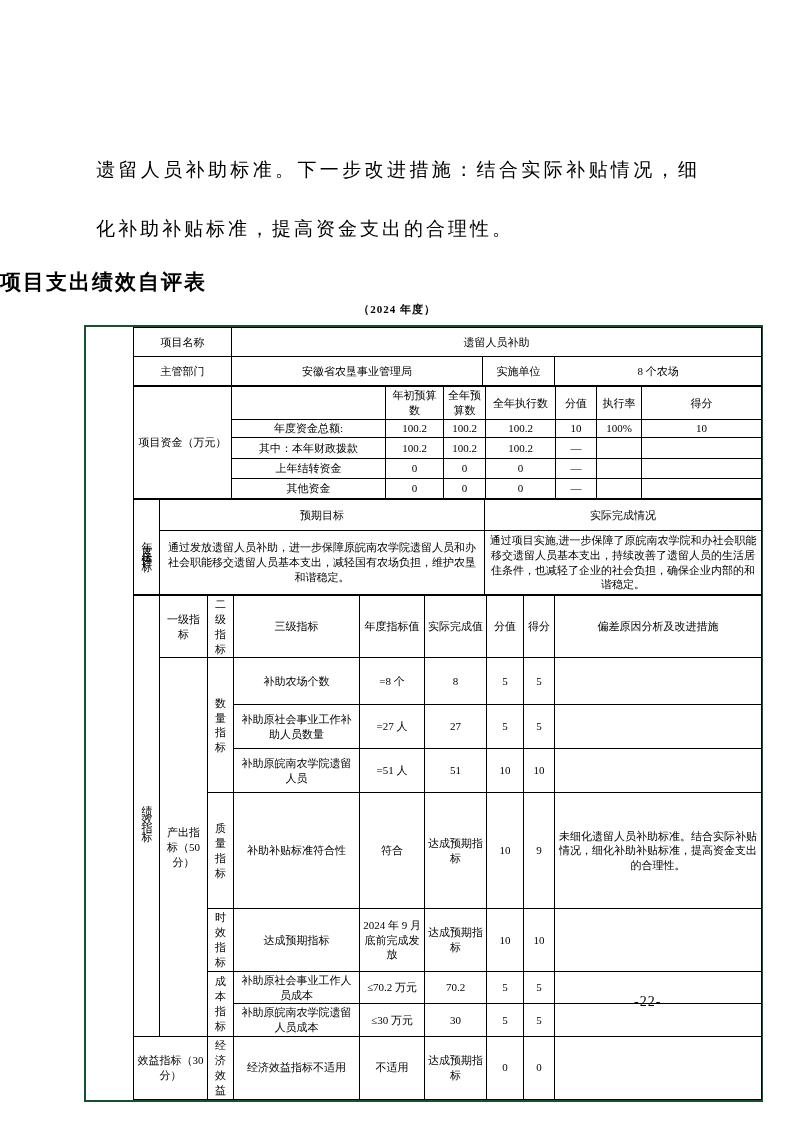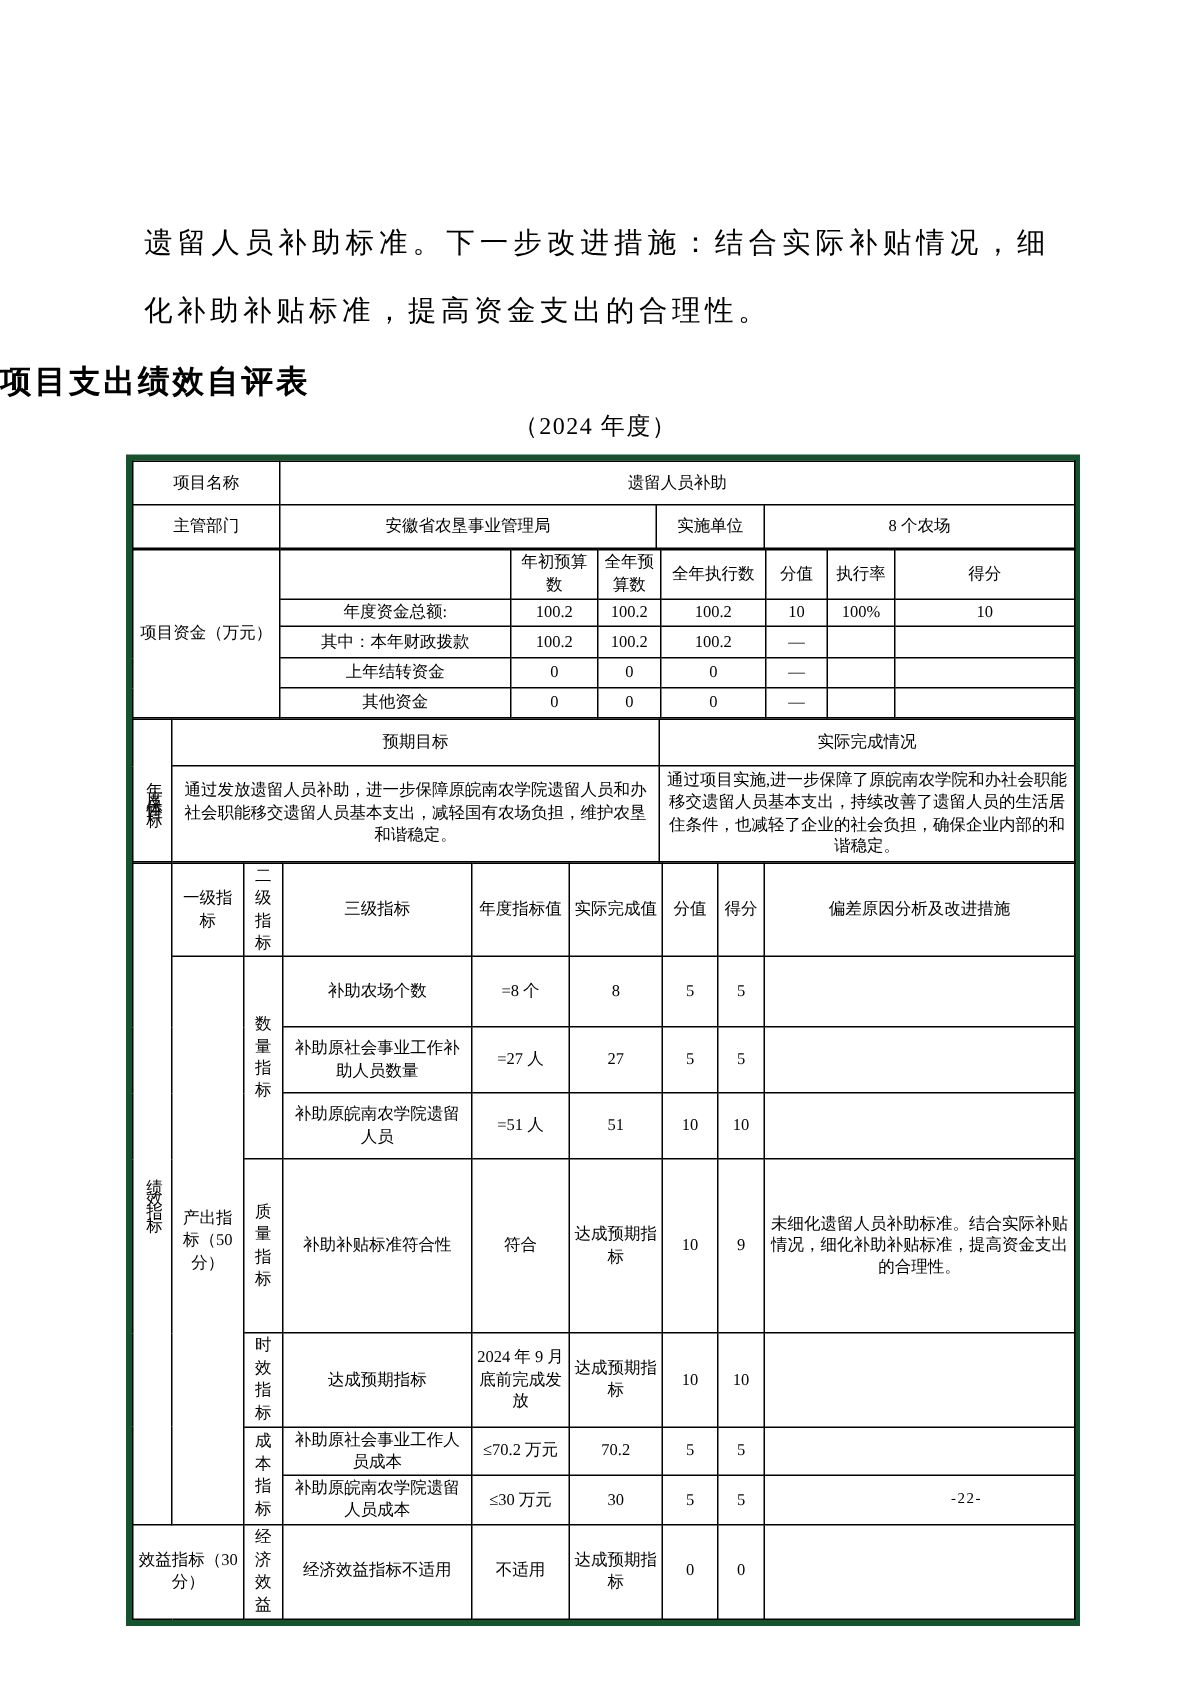--- a/index.html
+++ b/index.html
@@ -4,36 +4,37 @@
 <style>
   html,body{margin:0;padding:0;}
   body{
     width:794px;height:1123px;background:#ffffff;color:#000;
     font-family:"Liberation Serif","DejaVu Serif",serif;
     position:relative;overflow:hidden;
   }
   .content{padding-top:140px;}
   .intro{margin:0 94px 0 96px;}
   .intro p{
-    margin:0;font-size:19px;line-height:45px;letter-spacing:3px;
+    margin:0;font-size:19px;line-height:59px;letter-spacing:3px;
     text-align:justify;
   }
   .intro p.indent{text-indent:2.5em;}
   .form-title{
     margin:10px 0 0 0;text-align:left;
     font-family:"Liberation Sans","DejaVu Sans",sans-serif;
     font-size:21px;font-weight:bold;letter-spacing:2px;
   }
   .form-year{
-    margin-top:6px;text-align:center;font-size:16px;letter-spacing:1px;
+    margin-top:6px;text-align:center;font-size:11px;letter-spacing:1px;font-weight:bold;
   }
   
   .table-wrap{
     width:628px;margin:8px 0 0 84px;
-    border:4px solid #14532d;
+    border:2px solid #14532d;
+    padding-left:47px;
   }
   table.tbl{
     width:100%;border-collapse:collapse;table-layout:fixed;
   }
   table.tbl td{
     border:1px solid #000;padding:1px 3px;vertical-align:middle;
     text-align:center;font-size:11px;line-height:1.35;
     overflow:hidden;word-break:break-all;
   }
   td.al{text-align:left;}
@@ -41,21 +42,21 @@
   td.namecell{text-align:left;font-size:8.5px;padding:1px 2px;}
   td.dev{font-size:9.5px;line-height:1.5;}
   .vtext{
     writing-mode:vertical-lr;text-orientation:upright;
     display:inline-block;font-size:11px;letter-spacing:4px;
   }
   .vtext.wide{letter-spacing:9px;}
   .goal-text{font-size:10px;line-height:1.6;}
   .page-num{
     position:absolute;left:634px;top:994px;
-    font-size:10px;letter-spacing:1px;
+    font-size:14px;letter-spacing:1px;
     font-family:"Liberation Serif","DejaVu Serif",serif;
   }
 </style>
 </head>
 <body>
 
 <div class="content">
 
   <div class="intro">
     <p>遗留人员补助标准。下一步改进措施：结合实际补贴情况，细化补助补贴标准，提高资金支出的合理性。</p>

